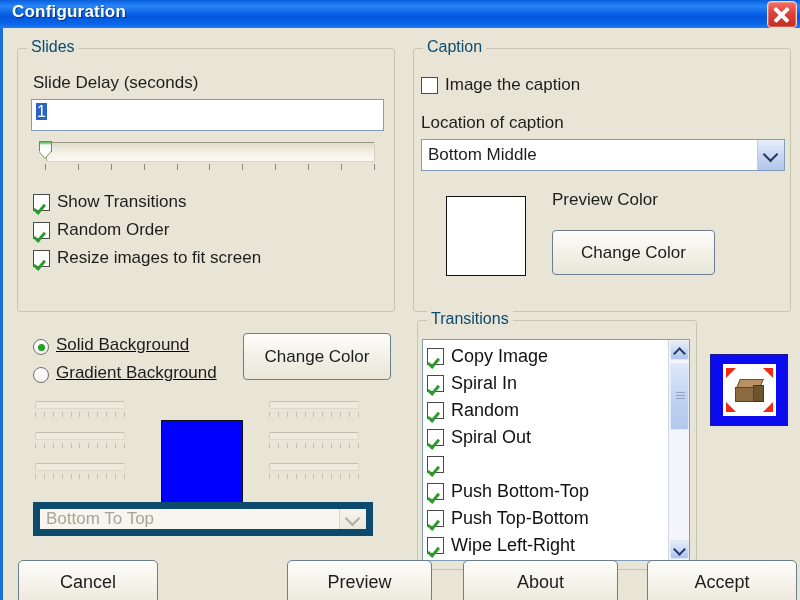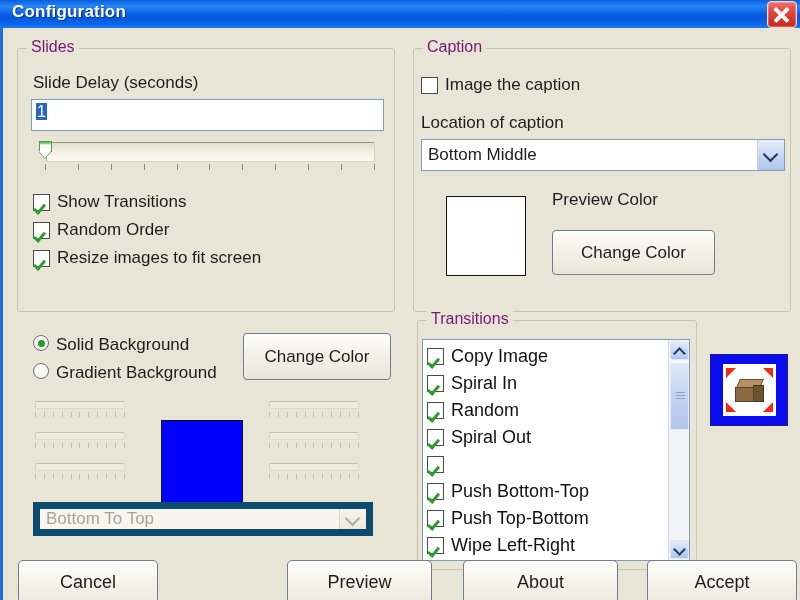--- a/index.html
+++ b/index.html
@@ -60,21 +60,21 @@
     border: 1px solid #c9c4b2;
     border-radius: 3px;
     background: transparent;
   }
   .group-title {
     position: absolute;
     top: -11px; left: 9px;
     background: #e9e5d6;
     padding: 0 4px;
     font-size: 16px;
-    color: #701a75;
+    color: #0c4a6e;
     white-space: nowrap;
   }
 
   #grp-slides     { left: 14px;  top: 20px;  width: 376px; height: 262px; }
   #grp-caption    { left: 410px; top: 20px;  width: 376px; height: 262px; }
   #grp-background { left: 14px;  top: 292px; width: 376px; height: 248px; }
   #grp-transitions{ left: 414px; top: 292px; width: 278px; height: 248px; }
 
   
   .lbl {
@@ -166,22 +166,23 @@
   }
   .cbrow .cblabel {
     margin-left: 7px;
     font-size: 17px;
     color: #1d1d1d;
   }
 
   
   .rbrow {
     position: absolute;
-    display: flex; align-items: flex-start;
+    display: flex; align-items: flex-end;
     white-space: nowrap;
+    text-decoration: underline;
   }
   .radio {
     position: relative;
     width: 16px; height: 16px;
     border-radius: 50%;
     background: linear-gradient(to bottom, #ffffff 0%, #f2f2ee 100%);
     border: 1px solid #6f6f6f;
     box-sizing: border-box;
     flex: none;
   }

